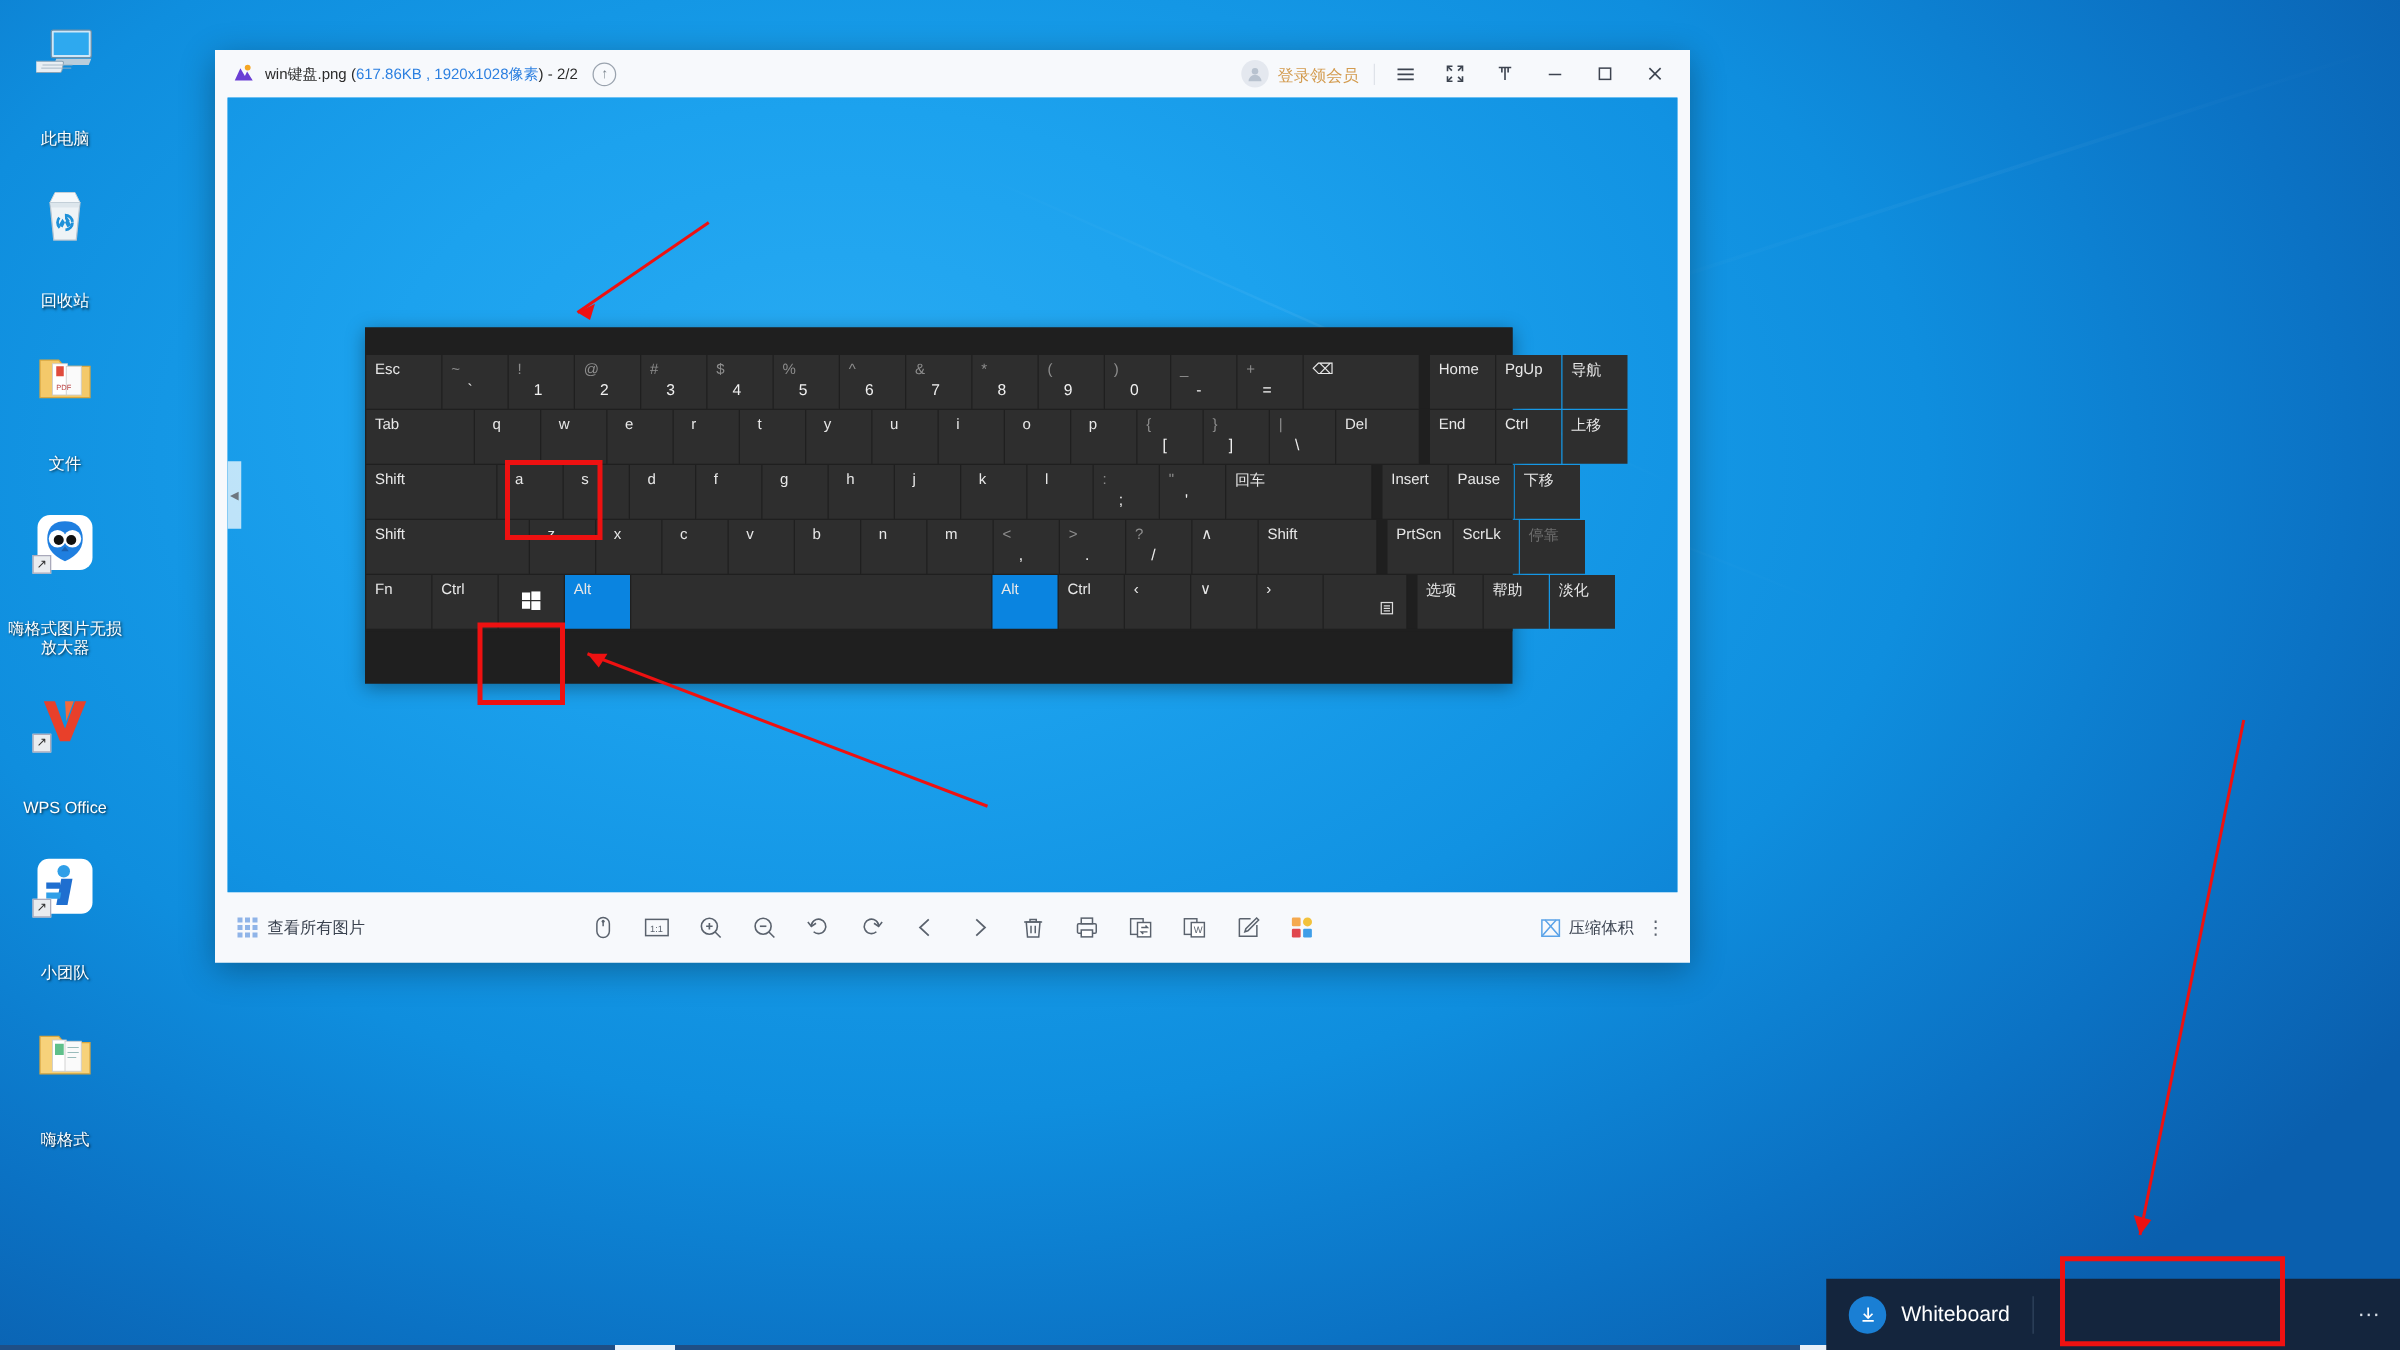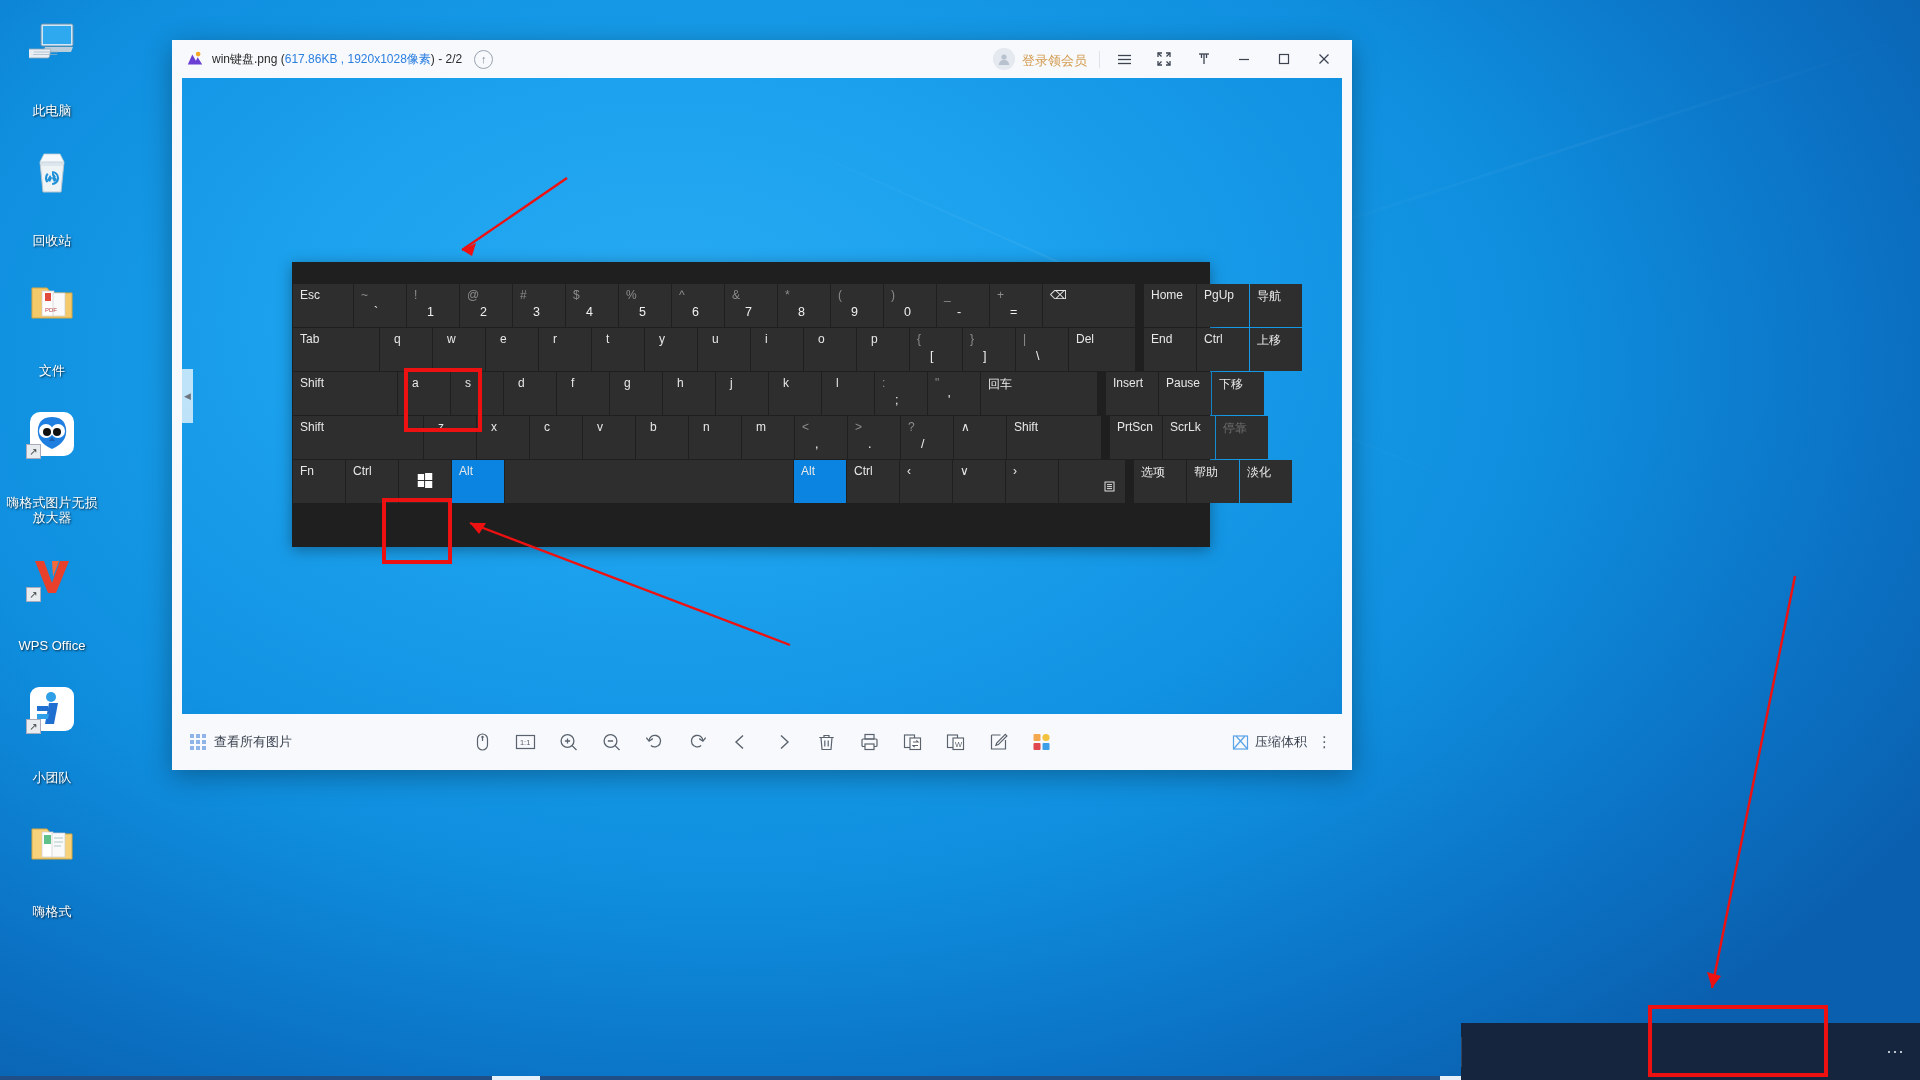--- a/index.html
+++ b/index.html
@@ -803,20 +803,30 @@
             <path d="M4 2 L8.5 7 L13 2"></path>
         </svg>
         <span>压缩体积</span>
       </div>
       <div class="kebab">⋮</div>
     </div>
   </div>
 </div>
 
 <div id="tool-dock">
+  <div class="dock-item">
+    <span class="dl-circle">
+      <svg width="15" height="15" viewBox="0 0 15 15" stroke="#fff" stroke-width="1.4" fill="none">
+          <line x1="7.5" y1="2" x2="7.5" y2="10"></line>
+          <polyline points="4,7 7.5,10.5 11,7"></polyline>
+          <line x1="3" y1="12.6" x2="12" y2="12.6"></line>
+        </svg>
+    </span>
+    <span>Whiteboard</span>
+  </div>
   <div class="dock-sep"></div>
   <div class="dock-more">···</div>
 </div>
 <div id="dock-redbox"></div>
 
 <svg class="arrow-svg" style="left:0;top:0;width:1920px;height:1080px;z-index:14;">
   <line x1="1795" y1="576" x2="1712" y2="988" stroke="#ee1111" stroke-width="2.4"></line>
   <polygon points="1712,988 1707,972 1721,976" fill="#ee1111"></polygon>
 </svg>
 

